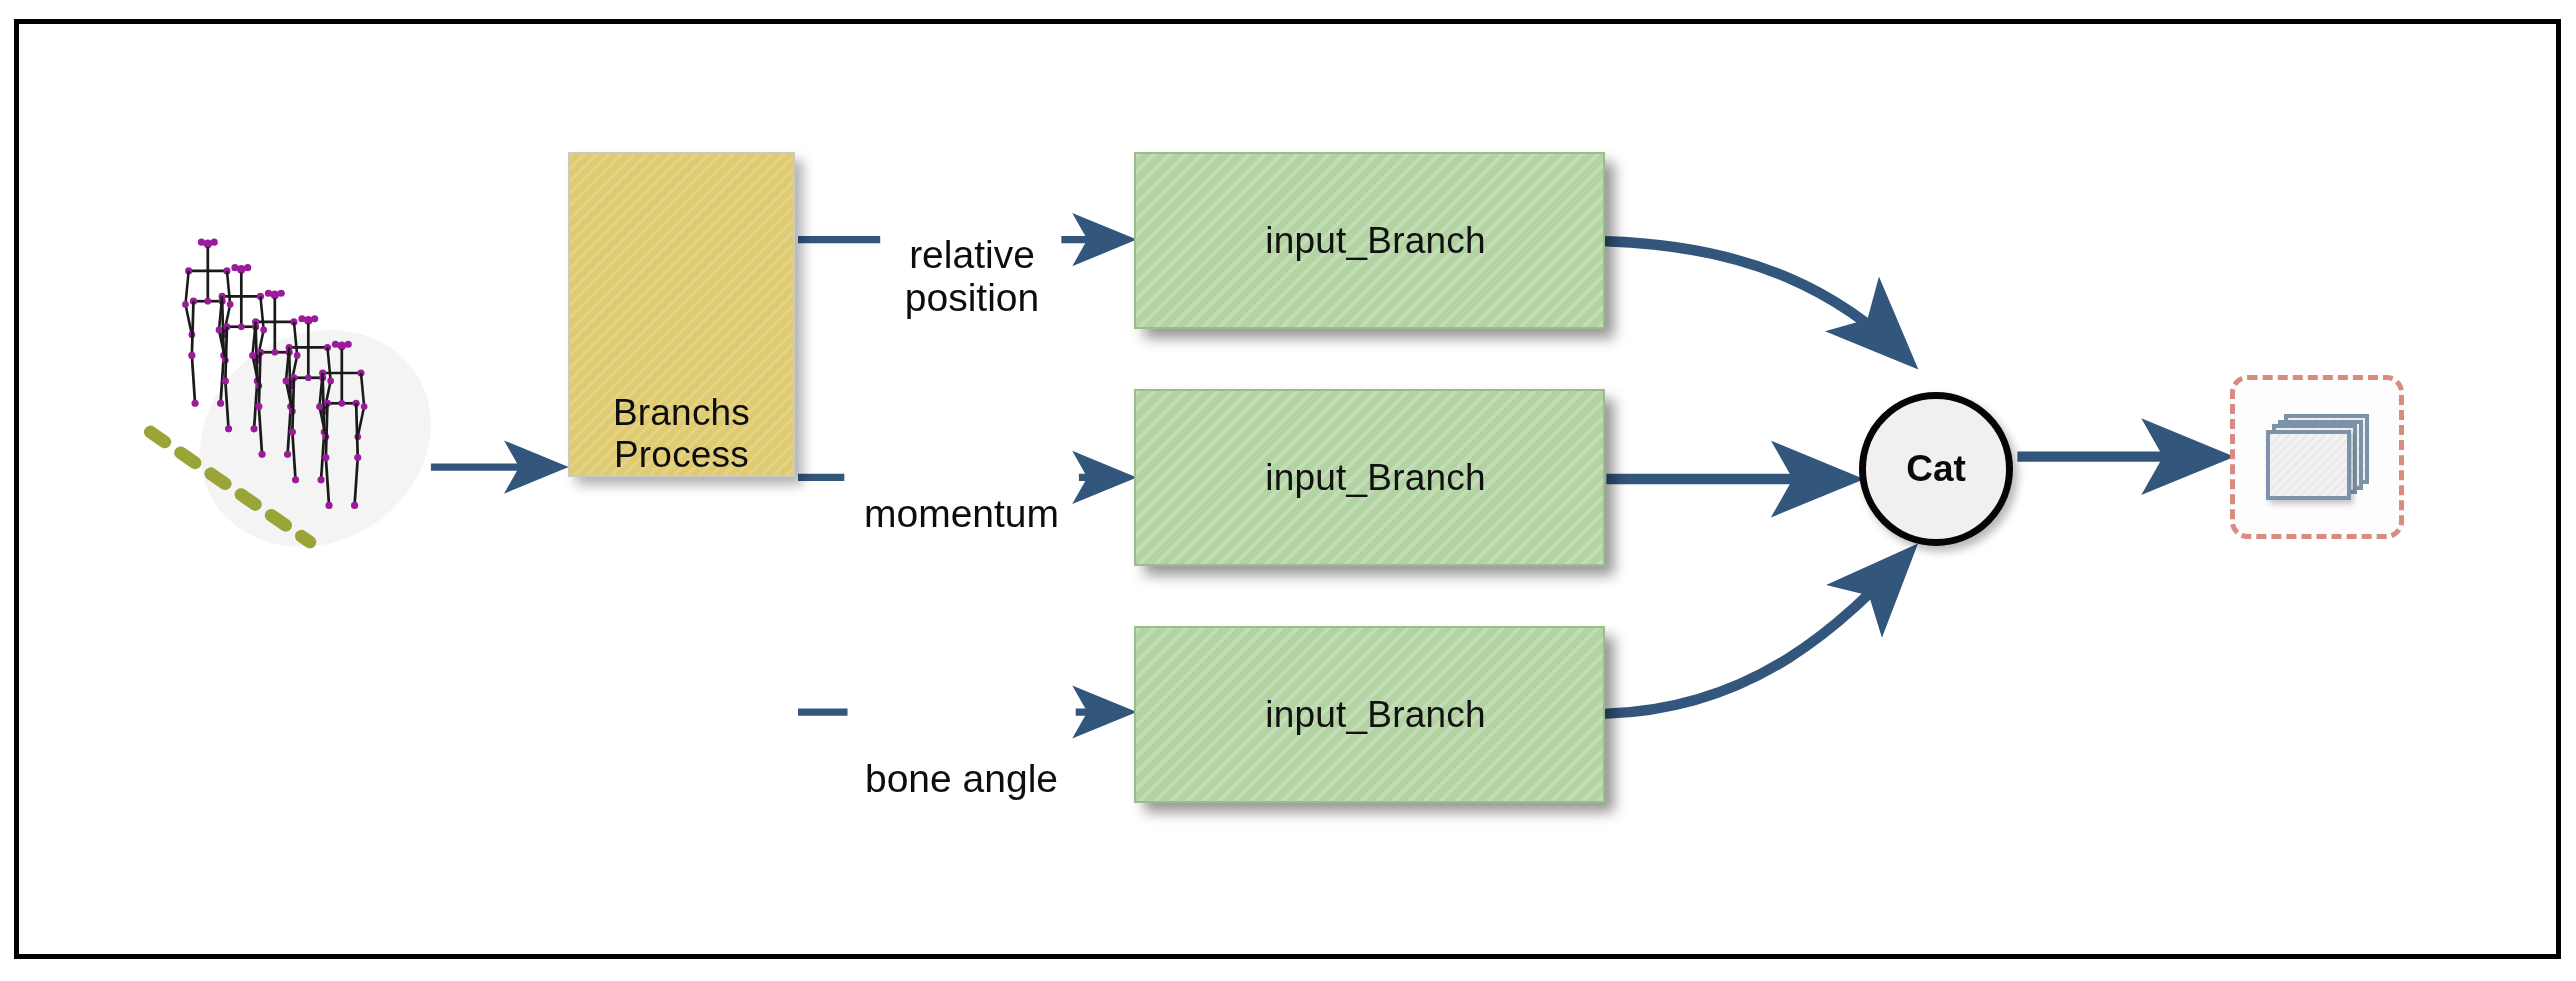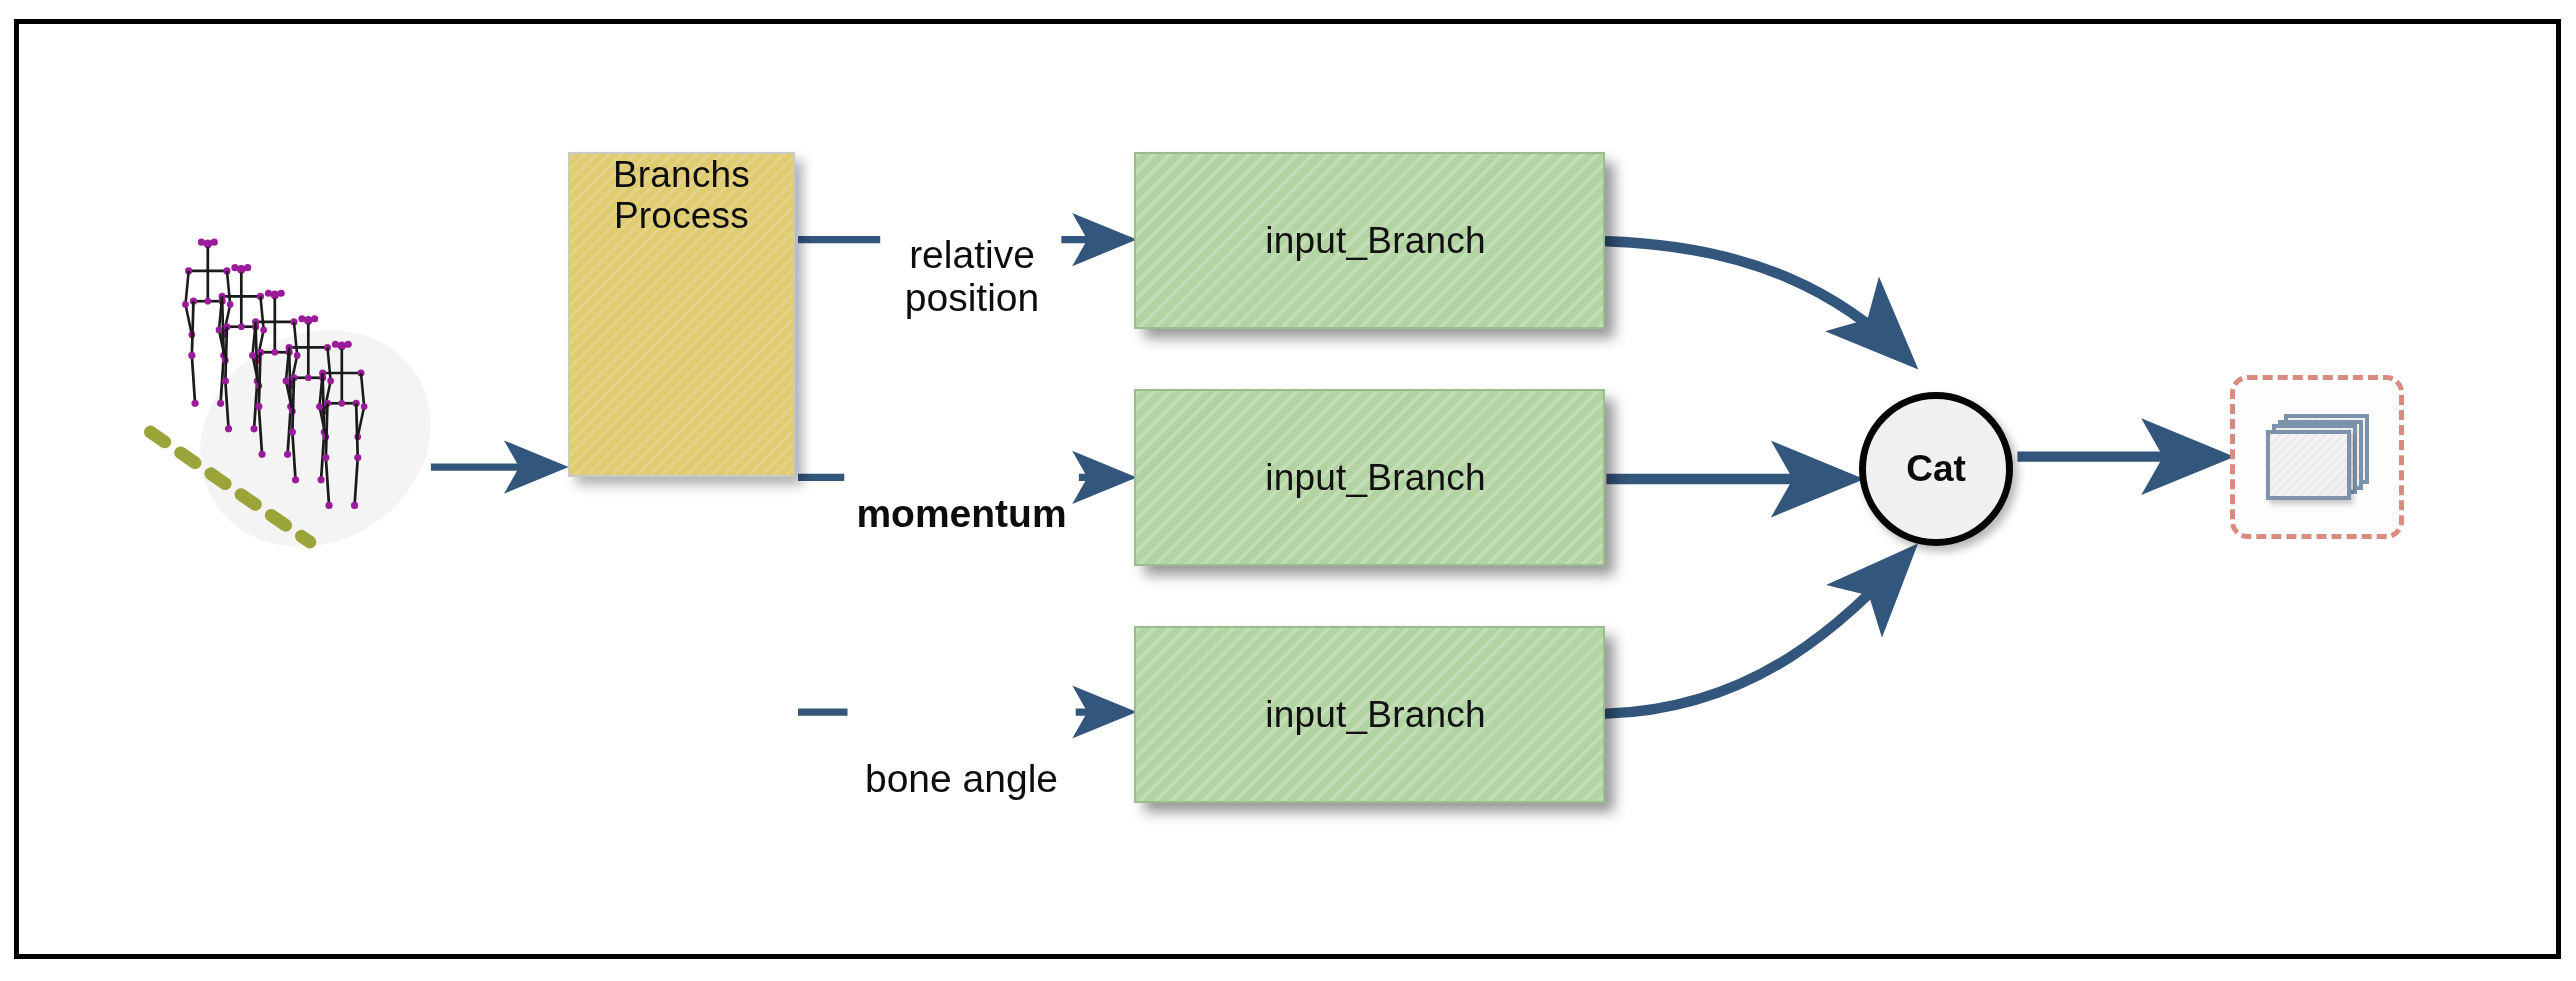--- a/index.html
+++ b/index.html
@@ -40,21 +40,21 @@
     width:227px; height:325px;
     background:
       repeating-linear-gradient(135deg,
         rgba(255,255,255,0.16) 0px, rgba(255,255,255,0.16) 3.2px,
         rgba(0,0,0,0.0) 3.2px, rgba(0,0,0,0.0) 8.8px),
       #dfcb70;
     border:2.4px solid #c9c9c9;
     box-sizing:border-box;
     box-shadow:8px 8px 11.2px rgba(0,0,0,0.30);
     display:flex;
-    align-items:flex-start;
+    align-items:flex-end;
     justify-content:center;
   }
   #branchs-process .node-label{
     color:#0d0d0d;
     font-size:37px;
     line-height:1.12;
     text-align:center;
     letter-spacing:0.2px;
     white-space:pre-line;
   }
@@ -89,21 +89,21 @@
   .edge-label{
     position:absolute;
     color:#0d0d0d;
     font-size:39px;
     line-height:1.1;
     text-align:center;
     white-space:pre-line;
     margin-top:42px;
   }
   #edge-label-relative-position{left:872px; top:192px; width:200px;}
-  #edge-label-momentum{left:838px; top:451px; width:247px;font-weight:bold;}
+  #edge-label-momentum{left:838px; top:451px; width:247px;}
   #edge-label-bone-angle{left:846px; top:716px; width:231px;}
 
   
   #cat-node{
     position:absolute;
     left:1859px; top:392px;
     width:154px; height:154px;
     border-radius:50%;
     background:#f0f0f0;
     border:7.2px solid #050505;

